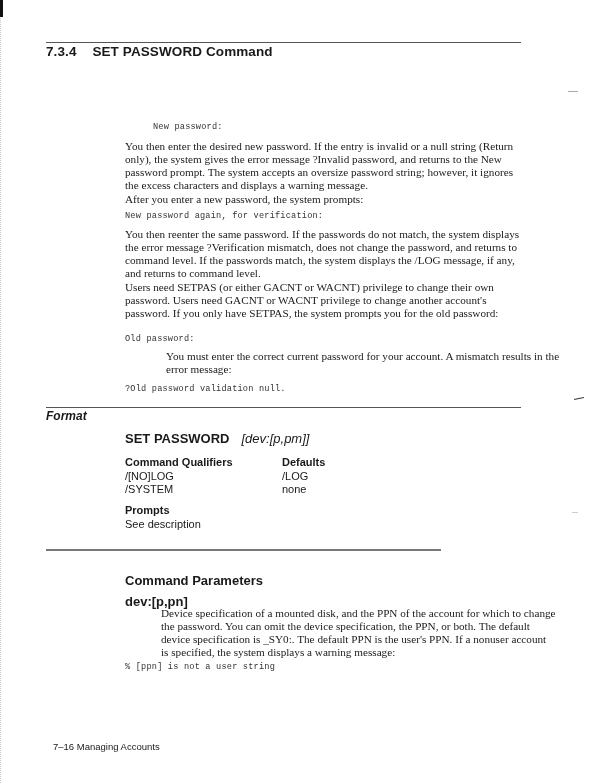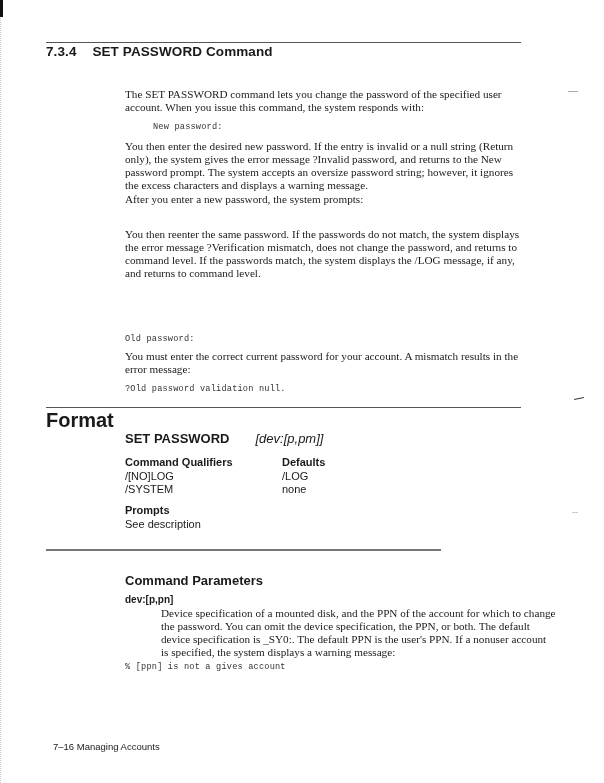--- a/index.html
+++ b/index.html
@@ -7,65 +7,66 @@
   .page { position: absolute; left: 0; top: 0; width: 604px; height: 783px; }
   .left-edge { position: absolute; left: 0; top: 0; width: 2px; height: 783px; border-left: 1px dotted #c9c9c9; }
   .left-edge-bar { position: absolute; left: 0; top: 0; width: 3px; height: 17px; background: #111; }
   .rule { position: absolute; height: 1px; background: #555; }
   .rule.thick { height: 2px; background: #777; }
   .sec-heading { position: absolute; left: 46px; top: 44px; font-family: "Liberation Sans", sans-serif; font-weight: bold; font-size: 13.5px; letter-spacing: 0.1px; }
   .sec-heading .num { margin-right: 12px; }
   .body { position: absolute; left: 125px; width: 395px; font-family: "Liberation Serif", serif; font-size: 11.2px; line-height: 13px; }
   .body p { margin: 0; }
   .mono { position: absolute; left: 125px; font-family: "Liberation Mono", monospace; font-size: 8.6px; color: #333; letter-spacing: 0.2px; }
-  .format-heading { position: absolute; left: 46px; top: 409px; font-family: "Liberation Sans", sans-serif; font-weight: bold; font-size: 20px; }
+  .format-heading { position: absolute; left: 46px; top: 409px; font-family: "Liberation Sans", sans-serif; font-weight: bold; font-size: 12px; font-style: italic; }
   .sans { font-family: "Liberation Sans", sans-serif; position: absolute; }
   .cmd-line { left: 125px; top: 431px; font-size: 13px; font-weight: bold; }
-  .cmd-line .arg { font-weight: normal; font-style: italic; margin-left: 26px; }
+  .cmd-line .arg { font-weight: normal; font-style: italic; margin-left: 12px; }
   .qual-head { top: 456px; font-size: 11px; font-weight: bold; }
   .qual-row { font-size: 11px; }
   .params-heading { left: 125px; top: 573px; font-size: 13px; font-weight: bold; }
-  .param-name { left: 125px; top: 594px; font-size: 10px; font-weight: bold; }
+  .param-name { left: 125px; top: 594px; font-size: 13px; font-weight: bold; }
   .footer { left: 53px; top: 741px; font-size: 9.5px; }
   .footer .pg { }
   .margin-mark { position: absolute; height: 1px; background: #aaa; }
 </style>
 </head>
 <body>
 
 <div class="page">
   <div class="left-edge"></div>
   <div class="left-edge-bar"></div>
 
   <div class="rule" style="left:46px; top:42px; width:475px;"></div>
   <div class="sec-heading">
     <span class="num">7.3.4</span>
     <span>SET PASSWORD Command</span>
   </div>
 
-  <div class="body" style="top:88px;">
-    <p>The SET PASSWORD command lets you change the password of the specified user account. When you issue this command, the system responds with:</p>
-  </div>
   <div class="mono" style="top:122px;padding-left:28px;">New password:</div>
 
   <div class="body" style="top:140px;">
     <p>You then enter the desired new password. If the entry is invalid or a null string (Return only), the system gives the error message ?Invalid password, and returns to the New password prompt. The system accepts an oversize password string; however, it ignores the excess characters and displays a warning message.</p>
   </div>
 
   <div class="body" style="top:193px;">
     <p>After you enter a new password, the system prompts:</p>
   </div>
+  <div class="mono" style="top:211px;">New password again, for verification:</div>
 
   <div class="body" style="top:228px;">
     <p>You then reenter the same password. If the passwords do not match, the system displays the error message ?Verification mismatch, does not change the password, and returns to command level. If the passwords match, the system displays the /LOG message, if any, and returns to command level.</p>
   </div>
 
+  <div class="body" style="top:281px;">
+    <p>Users need SETPAS (or either GACNT or WACNT) privilege to change their own password. Users need GACNT or WACNT privilege to change another account's password. If you only have SETPAS, the system prompts you for the old password:</p>
+  </div>
   <div class="mono" style="top:334px;">Old password:</div>
 
-  <div class="body" style="top:350px;">
+  <div class="body" style="top:350px;margin-left:41px;">
     <p>You must enter the correct current password for your account. A mismatch results in the error message:</p>
   </div>
   <div class="mono" style="top:384px;">?Old password validation null.</div>
 
   <div class="rule" style="left:46px; top:407px; width:475px;"></div>
   <div class="format-heading">Format</div>
 
   <div class="sans cmd-line">
     <span>SET PASSWORD</span><span class="arg">[dev:[p,pm]]</span>
   </div>
@@ -80,21 +81,21 @@
 
   <div class="sans qual-head" style="left:125px; top:504px;">Prompts</div>
   <div class="sans qual-row" style="left:125px; top:518px;">See description</div>
 
   <div class="rule thick" style="left:46px; top:549px; width:395px;"></div>
   <div class="sans params-heading">Command Parameters</div>
   <div class="sans param-name">dev:[p,pn]</div>
   <div class="body" style="top:607px;margin-left:36px;">
     <p>Device specification of a mounted disk, and the PPN of the account for which to change the password. You can omit the device specification, the PPN, or both. The default device specification is _SY0:. The default PPN is the user's PPN. If a nonuser account is specified, the system displays a warning message:</p>
   </div>
-  <div class="mono" style="top:662px;">% [ppn] is not a gives account</div>
+  <div class="mono" style="top:662px;">% [ppn] is not a user string</div>
 
   <div class="sans footer">
     <span class="pg">7–16</span>
     <span>Managing Accounts</span>
   </div>
 
   <div class="margin-mark" style="left:568px; top:91px; width:10px;"></div>
   <div class="margin-mark" style="left:574px; top:398px; width:10px; background:#333; transform:rotate(-12deg);"></div>
   <div class="margin-mark" style="left:572px; top:512px; width:6px; background:#ccc;"></div>
 </div>

